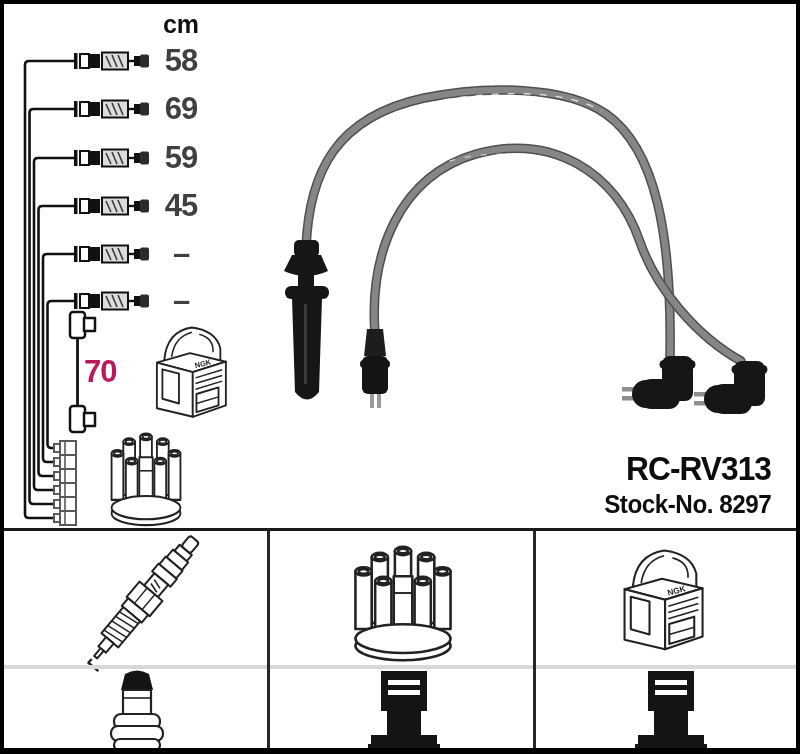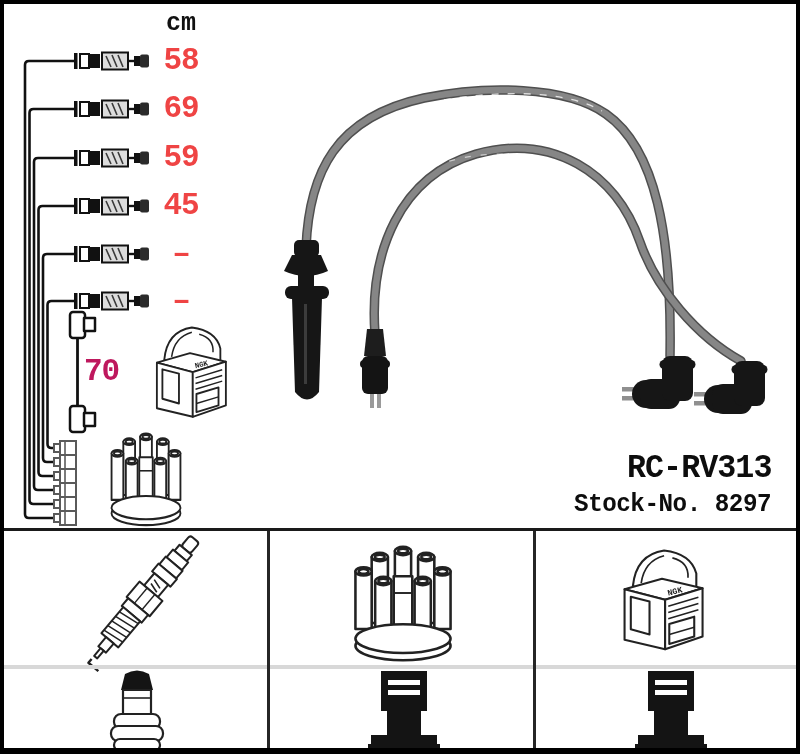--- a/index.html
+++ b/index.html
@@ -4,29 +4,29 @@
 <style>
   html,body{margin:0;padding:0;background:#e9e9e9;}
   #stage{
     position:relative;
     width:800px;height:754px;
     box-sizing:border-box;
     background:#ffffff;
     border:4px solid #000;
     border-bottom-width:6px;
     overflow:hidden;
-    font-family:Liberation Mono, monospace;
+    font-family:Liberation Sans, sans-serif;
   }
   .abs{position:absolute;}
   svg{display:block;}
   
   .len-label{
     position:absolute;left:150px;width:54px;
     text-align:center;
-    font-weight:bold;font-size:31px;color:#ef4444;
+    font-weight:bold;font-size:31px;color:#404040;
     letter-spacing:-1px;line-height:34px;
   }
   .unit-label{
     position:absolute;left:152px;top:6px;width:50px;
     text-align:center;font-weight:bold;font-size:25px;color:#111;
     line-height:28px;
   }
   .coil-len-label{
     position:absolute;left:80px;top:350px;width:44px;
     text-align:left;font-weight:bold;font-size:31px;color:#be185d;

